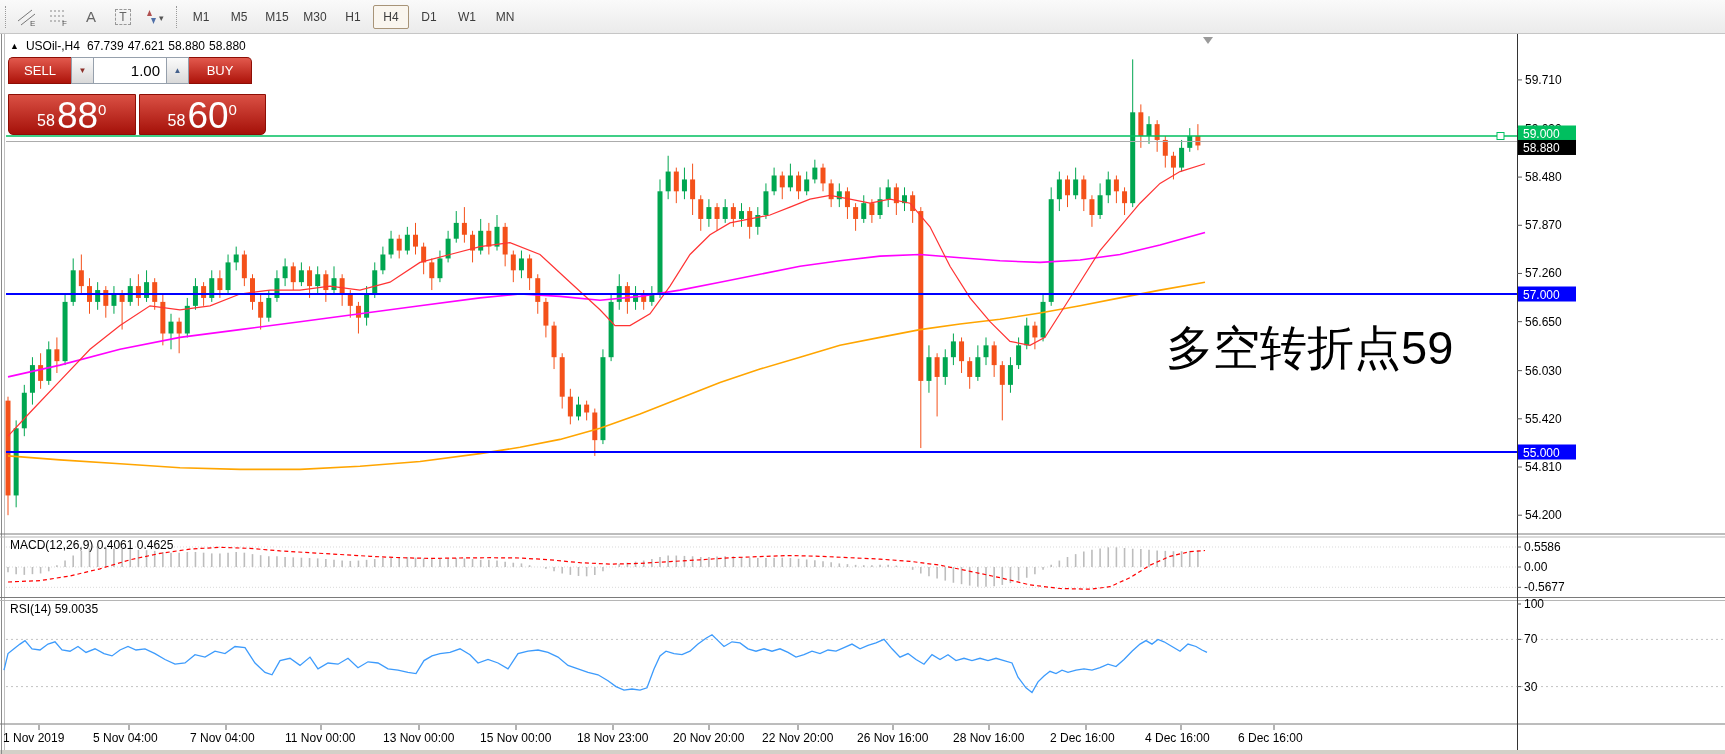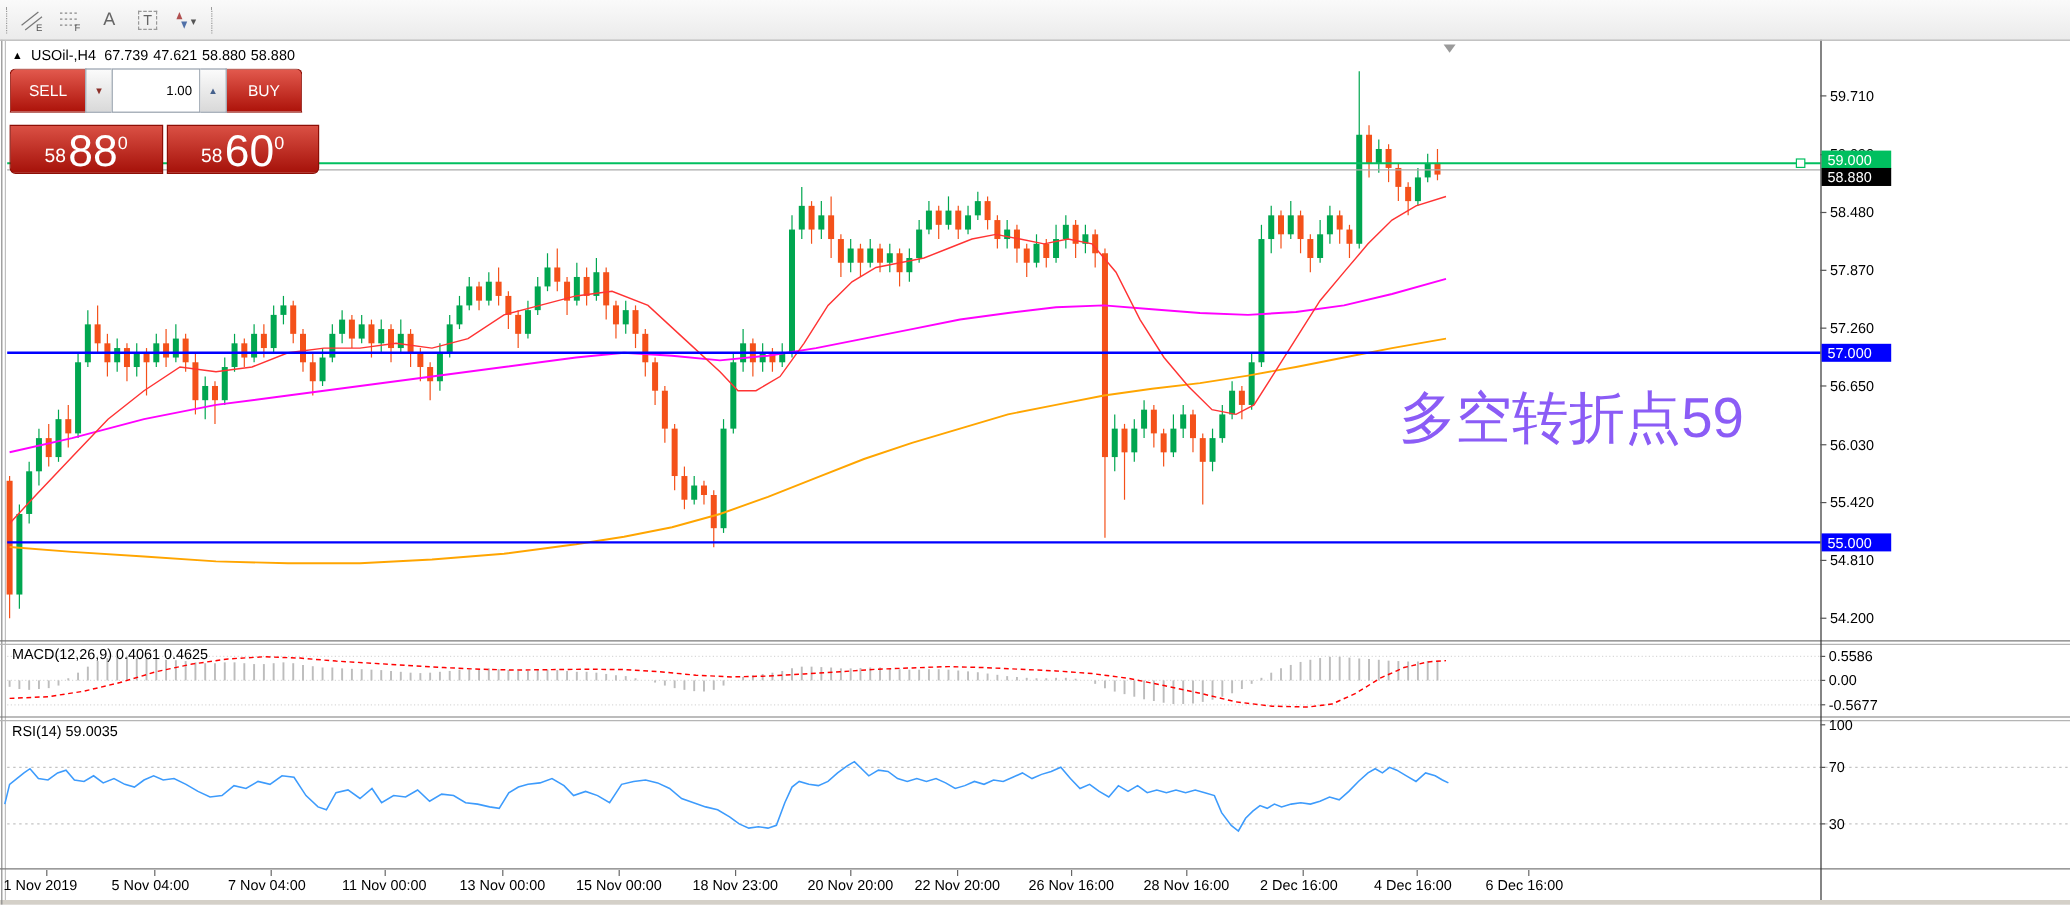--- a/index.html
+++ b/index.html
@@ -20,46 +20,46 @@
           border:1px solid transparent}
   .tf-btn.active{background:#faf6ef;border:1px solid #a89478;border-radius:2px}
 
   
   .chart-header{position:absolute;left:10px;top:39px;font-size:12px;color:#000;z-index:4;
                 display:flex;gap:7px;align-items:center}
   .chart-header .tri{font-size:9px}
 
   
   .trade-widget{position:absolute;left:8px;top:57px;width:258px;z-index:5}
-  .tw-row1{display:flex;height:37px}
+  .tw-row1{display:flex;height:27px}
   .btn-sell,.btn-buy{flex:0 0 62px;background:linear-gradient(#e2594d,#ad130a);color:#fff;
         font-size:13px;display:flex;align-items:center;justify-content:center;
         border:1px solid #8d0e05;cursor:default}
   .btn-sell{border-radius:5px 0 0 0;border-right:none}
   .btn-buy{border-radius:0 5px 0 0;border-left:none}
   .vol-down,.vol-up{width:21px;background:linear-gradient(#fbfbfb,#d9d9d9);
         border:1px solid #96a0ac;display:flex;align-items:center;justify-content:center;
         font-size:8px}
   .vol-down{color:#8c2f28;border-right:none}
   .vol-up{color:#45618c;border-left:none}
   .vol-input{width:66px;border:1px solid #96a0ac;text-align:right;padding:0 6px 0 0;
-        font-size:11px;font-family:"Liberation Sans",sans-serif;background:#fff}
+        font-size:15px;font-family:"Liberation Sans",sans-serif;background:#fff}
   .tw-row2{display:flex;margin-top:10px;height:41px;gap:3px}
   .price-panel{flex:1;background:linear-gradient(#da5044,#a51109);color:#fff;
         display:flex;align-items:flex-end;justify-content:center;padding-bottom:1px;
         border:1px solid #8d0e05}
   .price-panel.left{border-radius:0 0 0 5px}
   .price-panel.right{border-radius:0 0 5px 0}
   .pp-small{font-size:16px;line-height:1;margin:0 2px 4px 0}
   .pp-big{font-size:37px;line-height:.88}
   .pp-sup{font-size:15px;line-height:1;margin-bottom:16px}
 
   
   .annotation{position:absolute;left:1166px;top:317px;z-index:3;white-space:nowrap;
-        font-size:47px;color:#8b5cf6;font-family:"Liberation Sans",sans-serif}
+        font-size:47px;color:#000000;font-family:"Liberation Sans",sans-serif}
 </style>
 </head>
 <body>
 
 <div class="toolbar">
   <div class="grip"></div>
   <div id="tool-icons" style="display:flex;align-items:center">
       <div class="tool-btn">
         <svg width="22" height="20">
           <line x1="2" y1="14" x2="16" y2="3" stroke="#777"></line>
@@ -83,20 +83,31 @@
       </div>
       <div class="tool-btn">
         <svg width="24" height="20">
           <polygon points="4,9 9,9 6.5,3" fill="#b05050"></polygon>
           <polygon points="8,11 13,11 10.5,17" fill="#5070a8"></polygon>
           <text x="16" y="14" font-size="9" fill="#555">▾</text>
         </svg>
       </div>
     </div>
   <div class="grip"></div>
+  <div id="tf-group" style="display:flex;align-items:center">
+      <div class="tf-btn">M1</div>
+      <div class="tf-btn">M5</div>
+      <div class="tf-btn">M15</div>
+      <div class="tf-btn">M30</div>
+      <div class="tf-btn">H1</div>
+      <div class="tf-btn active">H4</div>
+      <div class="tf-btn">D1</div>
+      <div class="tf-btn">W1</div>
+      <div class="tf-btn">MN</div>
+    </div>
 </div>
 
 <svg id="chart-svg" width="1725" height="754">
     <rect x="0" y="33" width="1725" height="717" fill="#ffffff"></rect>
     <rect x="0" y="750" width="1725" height="4" fill="#d4d0c8"></rect>
     <line x1="0" y1="33.5" x2="1725" y2="33.5" stroke="#a0a0a0"></line>
     <line x1="4.5" y1="33" x2="4.5" y2="750" stroke="#c0c0c0"></line>
     <line x1="1.5" y1="33" x2="1.5" y2="754" stroke="#8a8a8a"></line>
     <g>
       <line x1="6" y1="547.00212" x2="1517" y2="547.00212" stroke="#d9d9d9" stroke-dasharray="1 2"></line>

